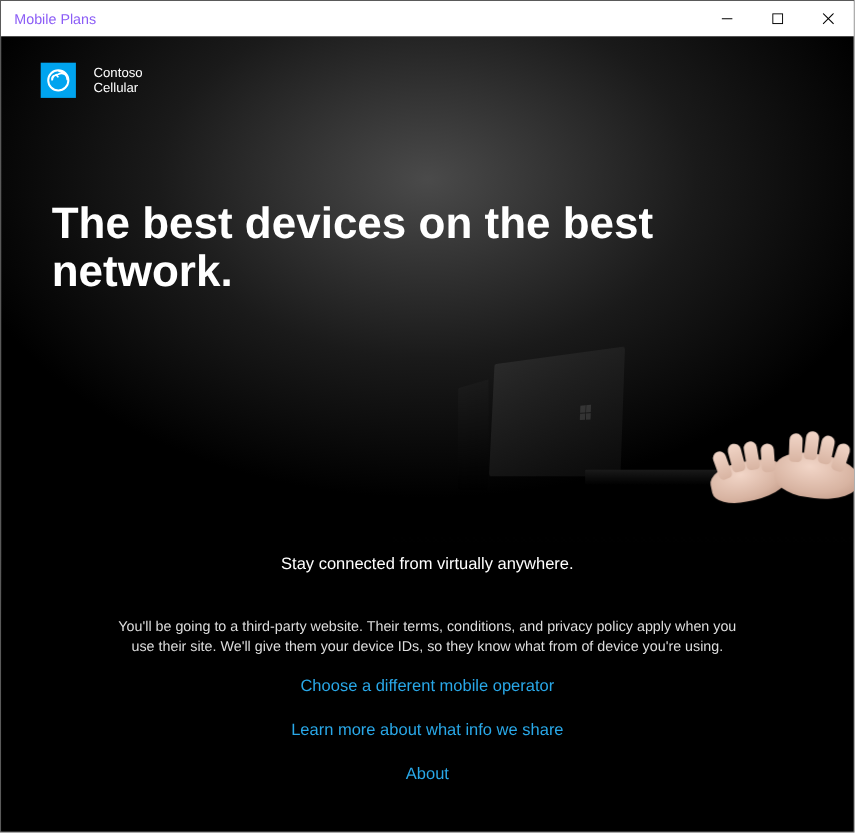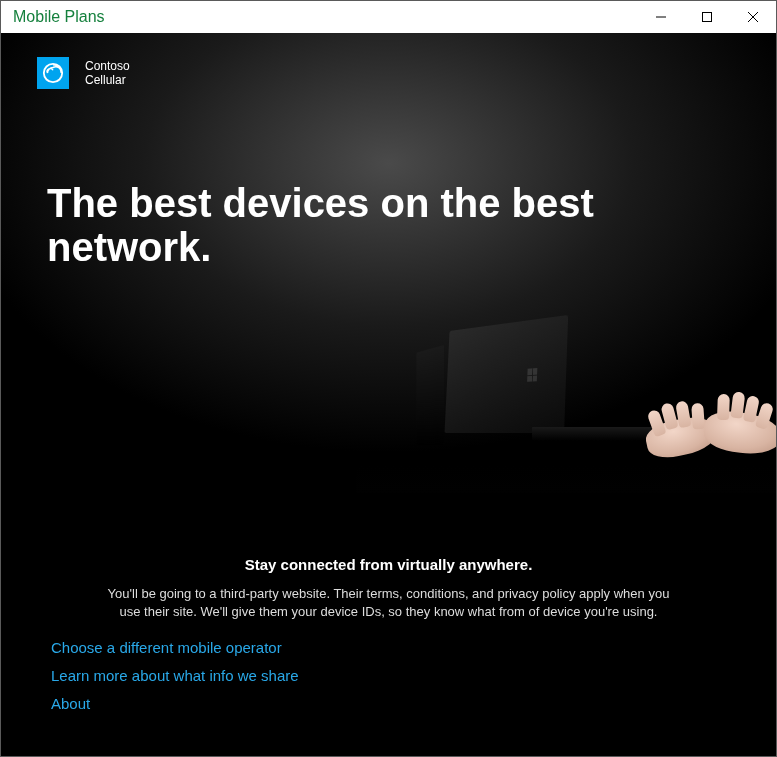--- a/index.html
+++ b/index.html
@@ -19,22 +19,22 @@
     }
     .titlebar {
       height: 32px;
       background: #fff;
       display: flex;
       align-items: center;
       justify-content: space-between;
       padding-left: 12px;
     }
     .titlebar-title {
-      font-size: 16px;
-      color: #15803d;
+      font-size: 13px;
+      color: #8b5cf6;
     }
     .titlebar-controls {
       display: flex;
       height: 100%;
     }
     .titlebar-btn {
       width: 46px;
       height: 100%;
       display: flex;
       align-items: center;
@@ -183,23 +183,23 @@
       bottom: 0;
       left: 0;
       right: 0;
       padding: 0 50px 44px;
       text-align: center;
       color: #fff;
       background: linear-gradient(180deg, rgba(0,0,0,0) 0%, rgba(0,0,0,0.85) 24%, #000 48%);
     }
     .tagline {
       font-size: 15px;
-      font-weight: 700;
+      font-weight: 400;
       margin-top: 0;
-      margin-bottom: 12px;
+      margin-bottom: 40px;
       color: #fff;
     }
     .cta-btn {
       display: inline-block;
       background: #00A4EF;
       color: #fff;
       border: none;
       font-size: 15px;
       padding: 10px 28px;
       cursor: pointer;
@@ -209,22 +209,22 @@
     .disclaimer {
       font-size: 13px;
       color: #ddd;
       line-height: 1.4;
       max-width: 580px;
       margin: 0 auto 18px;
     }
     .links {
       display: flex;
       flex-direction: column;
-      gap: 11px;
-      align-items: flex-start;
+      gap: 23px;
+      align-items: center;
     }
     .links a {
       color: #29a8e8;
       font-size: 15px;
       text-decoration: none;
       cursor: pointer;
     }
   </style>
 </head>
 <body>

